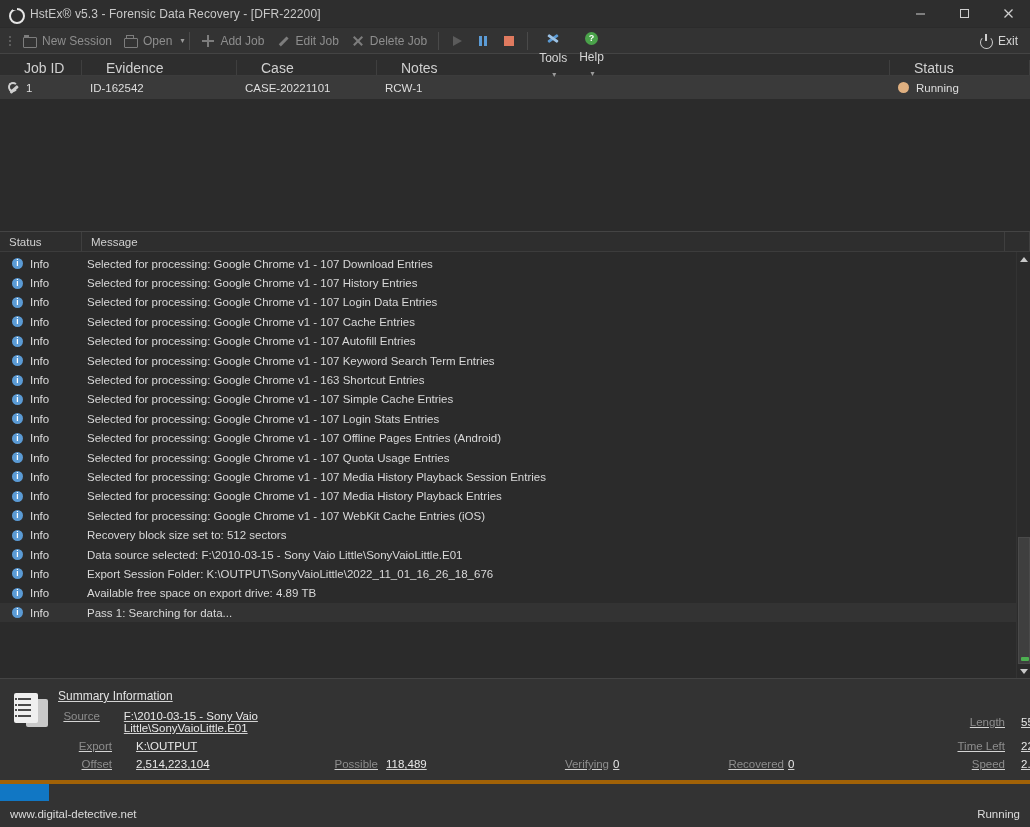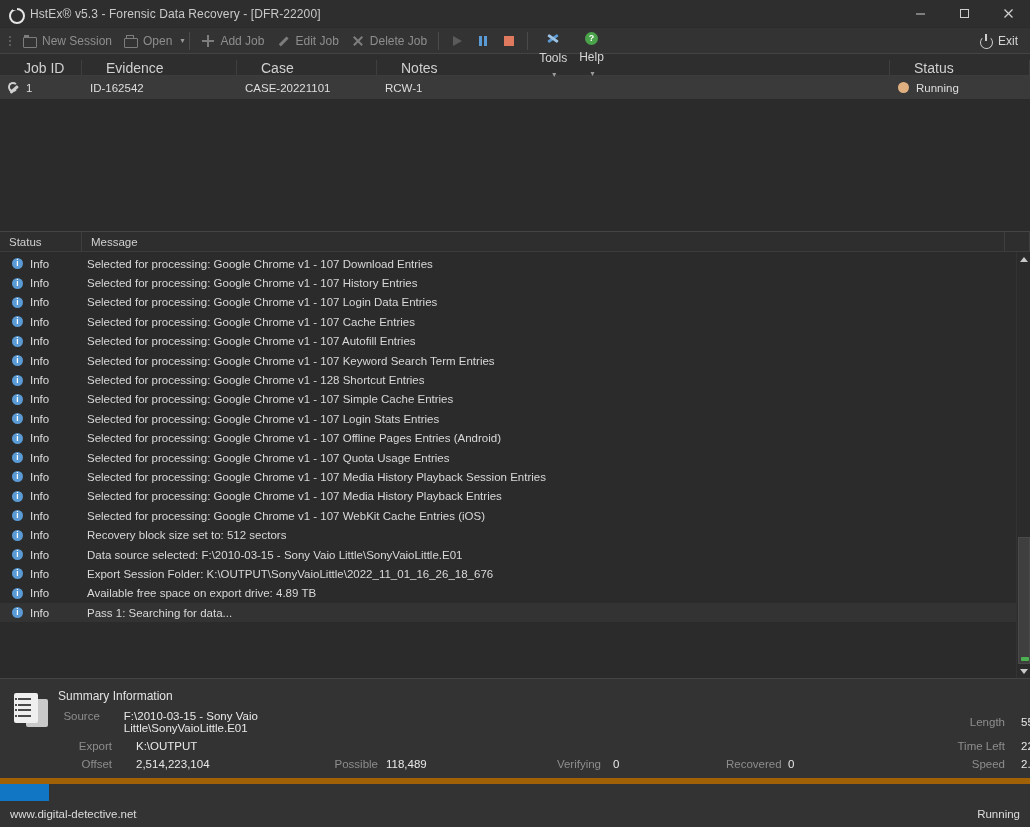--- a/index.html
+++ b/index.html
@@ -104,39 +104,39 @@
   .vscroll { width:14px; background:#2b2b2b; display:flex; flex-direction:column; align-items:center; border-left:1px solid #333;}
   .vs-arrow { width:14px;height:14px; display:flex;align-items:center;justify-content:center;}
   .vs-arrow .tri{width:0;height:0;border-left:4px solid transparent;border-right:4px solid transparent;}
   .vs-arrow.up .tri{border-bottom:5px solid #c8c8c8;}
   .vs-arrow.down .tri{border-top:5px solid #c8c8c8;}
   .vs-track { flex:1; width:14px; position:relative; }
   .vs-thumb { position:absolute; left:1px; width:12px; background:#3f3f3f; border:1px solid #4a4a4a; }
   .vs-thumb-mark{ position:absolute; bottom:2px; left:2px; width:8px; height:4px; background:#4caf50; border-radius:1px;}
 
   
-  .summary { height:105px; min-height:105px; background:#333333; display:flex; padding:10px 10px 6px 10px; border-bottom:6px solid #a16207;}
+  .summary { height:105px; min-height:105px; background:#333333; display:flex; padding:10px 10px 6px 10px; border-bottom:4px solid #a16207;text-decoration:underline;}
   .sum-icon{width:34px;height:38px;position:relative;margin:4px 10px 0 4px;flex:0 0 auto;}
   .sum-icon .pg-back{position:absolute;right:0;top:6px;width:22px;height:28px;background:#c9c9c9;border-radius:2px;}
   .sum-icon .pg-front{position:absolute;left:0;top:0;width:24px;height:30px;background:#efefef;border-radius:2px;}
   .sum-icon .lines{position:absolute;left:4px;top:5px;}
   .sum-icon .lines i{display:block;width:13px;height:2px;background:#4a4a4a;margin-bottom:3.6px;position:relative;}
   .sum-icon .lines i:before{content:"";position:absolute;left:-3px;top:0;width:2px;height:2px;background:#4a4a4a;}
   .sum-body { flex:1; display:flex; flex-direction:column; }
   .sum-title { font-size:12px; color:#e2e2e2; margin-bottom:7px; }
   .sum-rows { display:flex; flex-direction:column; gap:6px; }
   .sum-row { display:flex; align-items:center; font-size:11.5px; }
   .lbl { color:#8d8d8d; text-align:right; }
   .val { color:#e8e8e8; }
   .f-left { width:268px; display:flex;gap:16px; }
   .f-left .lbl{ width:62px; padding-right:8px;}
   .f-mid { width:225px; display:flex; }
   .f-mid .lbl{ width:60px; padding-right:8px;}
   .f-mid2 { width:175px; display:flex; }
-  .f-mid2 .lbl{ width:62px; padding-right:12px;}
+  .f-mid2 .lbl{ width:62px; padding-right:4px;}
   .f-right { flex:1; display:flex; justify-content:flex-end;}
   .f-right .lbl{ width:120px; padding-right:16px;}
   .f-right .val{ width:162px; }
 
   
   .progressbar { height:17px; min-height:17px; background:#333333; }
   .progress-fill { height:17px; background:#1177c4; }
   .statusbar { height:26px; min-height:26px; background:#333333; display:flex; align-items:center; padding:0 10px; }
   .sb-left { font-size:11.5px; color:#dcdcdc; }
   .sb-right { margin-left:auto; font-size:11.5px; color:#dcdcdc; }
@@ -297,21 +297,21 @@
               <span class="info-ico">i</span>
               <span>Info</span>
             </div>
             <div class="lg-msg">Selected for processing: Google Chrome v1 - 107 Keyword Search Term Entries</div>
           </div>
           <div class="lg-row">
             <div class="lg-status">
               <span class="info-ico">i</span>
               <span>Info</span>
             </div>
-            <div class="lg-msg">Selected for processing: Google Chrome v1 - 128 Shortcut Entries</div>
+            <div class="lg-msg">Selected for processing: Google Chrome v1 - 163 Shortcut Entries</div>
           </div>
           <div class="lg-row">
             <div class="lg-status">
               <span class="info-ico">i</span>
               <span>Info</span>
             </div>
             <div class="lg-msg">Selected for processing: Google Chrome v1 - 107 Simple Cache Entries</div>
           </div>
           <div class="lg-row">
             <div class="lg-status">

